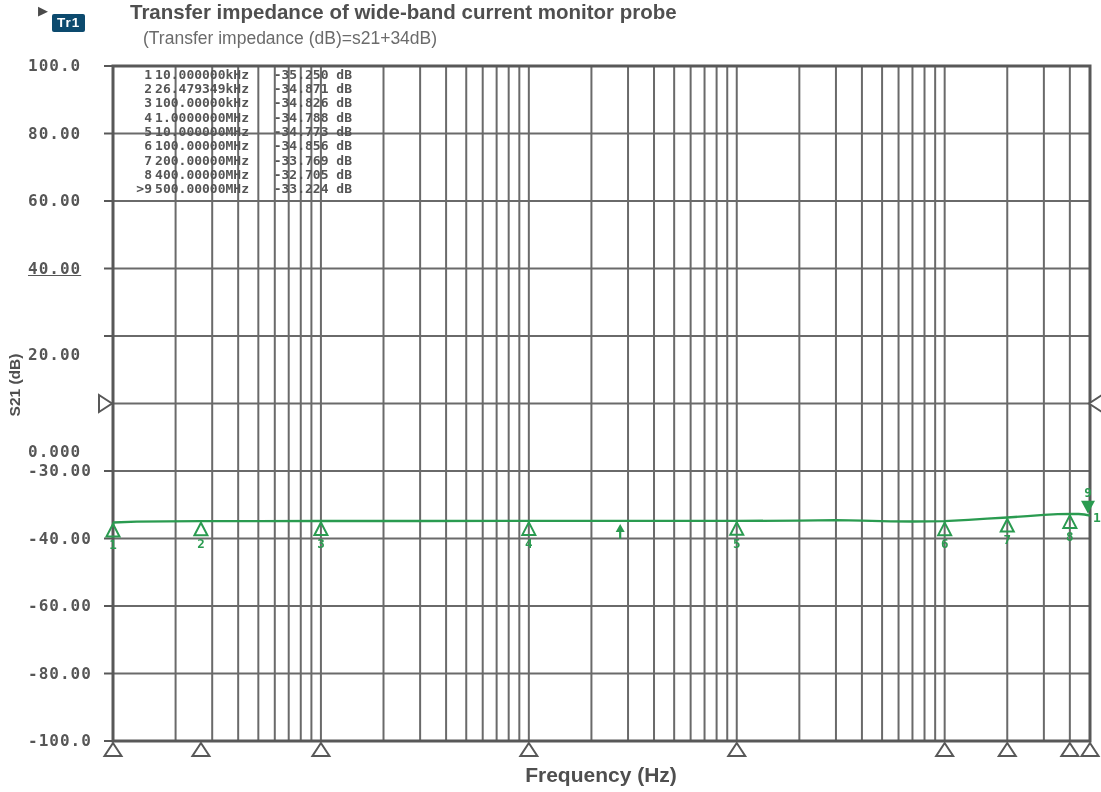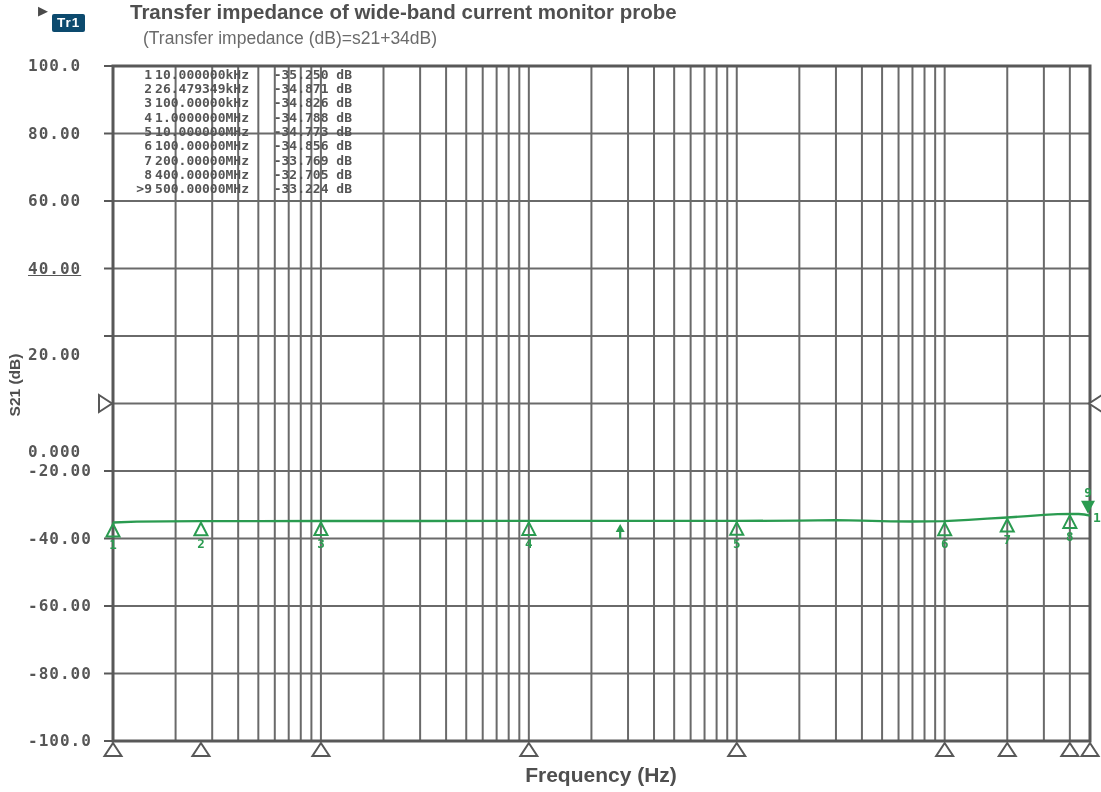--- a/index.html
+++ b/index.html
@@ -136,21 +136,21 @@
   <div class="chart-title">Transfer impedance of wide-band current monitor probe</div>
   <div class="chart-subtitle">(Transfer impedance (dB)=s21+34dB)</div>
 
   <div id="yticks">
       <div class="ytick" style="top: 57px;">100.0</div>
       <div class="ytick" style="top: 124.5px;">80.00</div>
       <div class="ytick" style="top: 192px;">60.00</div>
       <div class="ytick" style="top: 259.5px; text-decoration: underline;">40.00</div>
       <div class="ytick" style="top: 346px;">20.00</div>
       <div class="ytick" style="top: 394.5px; margin-top: 48px;">0.000</div>
-      <div class="ytick" style="top: 462px;">-20.00</div>
+      <div class="ytick" style="top: 462px;">-30.00</div>
       <div class="ytick" style="top: 529.5px;">-40.00</div>
       <div class="ytick" style="top: 597px;">-60.00</div>
       <div class="ytick" style="top: 664.5px;">-80.00</div>
       <div class="ytick" style="top: 732px;">-100.0</div>
     </div>
 
   <div id="marker-table">
       <div class="mrow"><span class="mnum">1</span><span class="mfreq">10.000000kHz</span><span class="mval">-35.250 dB</span></div>
       <div class="mrow"><span class="mnum">2</span><span class="mfreq">26.479349kHz</span><span class="mval">-34.871 dB</span></div>
       <div class="mrow"><span class="mnum">3</span><span class="mfreq">100.00000kHz</span><span class="mval">-34.826 dB</span></div>

